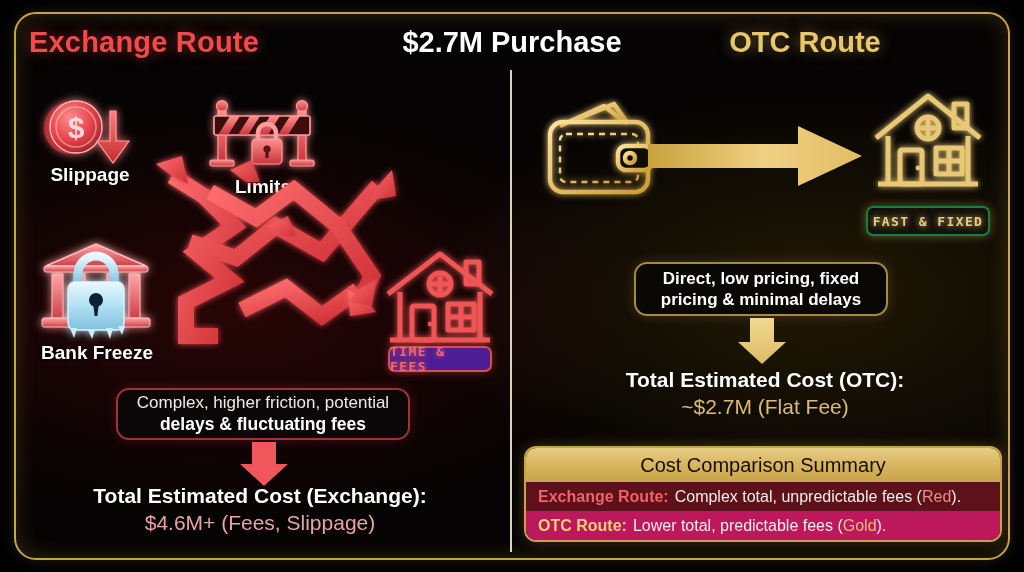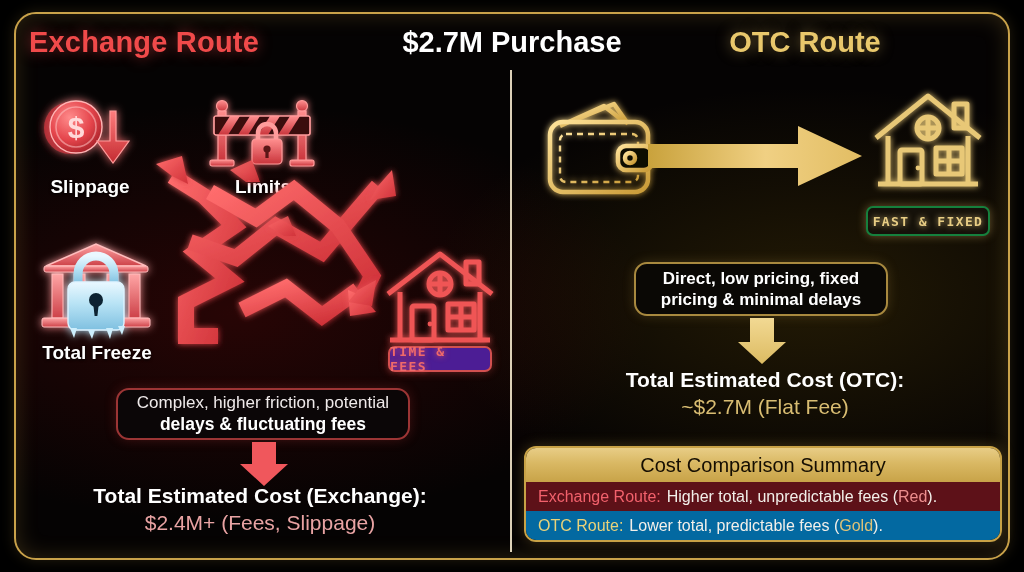--- a/index.html
+++ b/index.html
@@ -59,22 +59,22 @@
   
   .summary{position:absolute;left:524px;top:446px;width:478px;height:96px;
      box-sizing:border-box;border:2px solid #c8a246;border-radius:12px;overflow:hidden;
      box-shadow:0 0 14px rgba(200,162,70,.3);}
   .sum-head{height:34px;display:flex;align-items:center;justify-content:center;
      background:linear-gradient(180deg,#e8cd86 0%,#d9b863 45%,#c8a348 100%);
      color:#150e02;font-weight:normal;font-size:20px;}
   .sum-row{height:29px;display:flex;align-items:center;padding-left:12px;font-size:16px;
      white-space:nowrap;overflow:hidden;}
   .sum-row.red{background:#5d1118;}
-  .sum-row.gold{background:#0369a1;}
-  .sum-row .key{font-weight:normal;margin-right:6px;text-align:right;}
+  .sum-row.gold{background:#be185d;}
+  .sum-row .key{font-weight:bold;margin-right:6px;text-align:right;}
   .sum-row.red .key{color:#f2616c;}
   .sum-row.gold .key{color:#e9d27a;}
   .sum-row .val{color:#f2efe9;}
   .sum-row .tag-red{color:#ec8d8d;}
   .sum-row .tag-gold{color:#ddc278;}
 
   
   .led{position:absolute;box-sizing:border-box;border-radius:7px;
      display:flex;align-items:center;justify-content:center;
      font-family:"DejaVu Sans Mono",monospace;font-size:13px;font-weight:bold;letter-spacing:1.4px;}
@@ -120,21 +120,21 @@
       </defs>
       <g filter="url(#glowR)">
         <ellipse cx="30" cy="33" rx="26" ry="26" fill="#c0313a" opacity=".85"></ellipse>
         <circle cx="36" cy="32" r="26" fill="url(#coinG)" stroke="#ffb3b3" stroke-width="1.4"></circle>
         <circle cx="36" cy="32" r="20" fill="none" stroke="#ffc3c3" stroke-width="1.6" opacity=".55"></circle>
         <text x="36" y="43" font-size="30" font-weight="bold" fill="#ffd9d9" text-anchor="middle" font-family="Liberation Sans, sans-serif">$</text>
         <path d="M76,16 L76,46 L89,46 L73,68 L57,46 L70,46 L70,16 Z" fill="url(#arrG)" stroke="#ff9a9a" stroke-width="1.2"></path>
       </g>
     </svg>
   </div>
-  <div class="icon-label" style="left:20px;top:176px;width:140px;">Slippage</div>
+  <div class="icon-label" style="left:20px;top:164px;width:140px;">Slippage</div>
 
   <div class="abs" style="left:206px;top:98px;">
     <svg width="112" height="76" viewBox="0 0 112 76">
       <defs>
         <linearGradient id="barG" x1="0" y1="0" x2="0" y2="1">
           <stop offset="0%" stop-color="#ff8f8f"></stop>
             <stop offset="100%" stop-color="#c9343b"></stop>
         </linearGradient>
         <filter id="glowR2" x="-60%" y="-60%" width="220%" height="220%">
           <feGaussianBlur stdDeviation="3.5" result="b"></feGaussianBlur>
@@ -206,21 +206,21 @@
         <path d="M57,64 h6 l-1.6,14 h-2.8 Z" fill="#0d2431"></path>
         <g fill="#cdeefc">
           <path d="M34,90 l4,10 3,-10 Z"></path>
             <path d="M52,92 l4,9 3,-9 Z"></path>
           <path d="M70,90 l4,11 3,-11 Z"></path>
             <path d="M82,88 l4,9 3,-9 Z"></path>
         </g>
       </g>
     </svg>
   </div>
-  <div class="icon-label" style="left:16px;top:342px;width:162px;">Total Freeze</div>
+  <div class="icon-label" style="left:16px;top:342px;width:162px;">Bank Freeze</div>
 
   <div class="abs" style="left:126px;top:130px;">
     <svg width="290" height="240" viewBox="0 0 290 240">
       <defs>
         <linearGradient id="tg" x1="0" y1="0" x2="1" y2="1">
           <stop offset="0%" stop-color="#ff6d6d"></stop>
             <stop offset="100%" stop-color="#cf3138"></stop>
         </linearGradient>
         <filter id="glowT" x="-40%" y="-40%" width="180%" height="180%">
           <feGaussianBlur stdDeviation="3" result="b"></feGaussianBlur>
@@ -280,21 +280,21 @@
   </div>
 
   <div class="abs" style="left:236px;top:442px;">
     <svg width="56" height="44" viewBox="0 0 56 44">
       <path d="M16,0 L40,0 L40,22 L52,22 L28,44 L4,22 L16,22 Z" fill="#f0575c"></path>
     </svg>
   </div>
 
   <div class="total" style="left:40px;top:484px;width:440px;">
     <div class="t1">Total Estimated Cost (Exchange):</div>
-    <div class="t2 t2-red">$2.4M+ (Fees, Slippage)</div>
+    <div class="t2 t2-red">$4.6M+ (Fees, Slippage)</div>
   </div>
 
   <div class="abs" style="left:544px;top:96px;">
     <svg width="114" height="106" viewBox="0 0 114 106">
       <defs>
         <filter id="glowG" x="-50%" y="-50%" width="200%" height="200%">
           <feGaussianBlur stdDeviation="3.4" result="b"></feGaussianBlur>
             <feMerge>
               <feMergeNode in="b"></feMergeNode>
               <feMergeNode in="SourceGraphic"></feMergeNode>
@@ -366,21 +366,21 @@
 
   <div class="total" style="left:560px;top:368px;width:410px;">
     <div class="t1">Total Estimated Cost (OTC):</div>
     <div class="t2 t2-gold">~$2.7M (Flat Fee)</div>
   </div>
 
   <div class="summary">
     <div class="sum-head">Cost Comparison Summary</div>
     <div class="sum-row red">
       <span class="key">Exchange Route:</span>
-      <span class="val">Higher total, unpredictable fees (</span>
+      <span class="val">Complex total, unpredictable fees (</span>
       <span class="tag-red">Red</span>
       <span class="val">).</span>
     </div>
     <div class="sum-row gold">
       <span class="key">OTC Route:</span>
       <span class="val">Lower total, predictable fees (</span>
       <span class="tag-gold">Gold</span>
       <span class="val">).</span>
     </div>
   </div>

